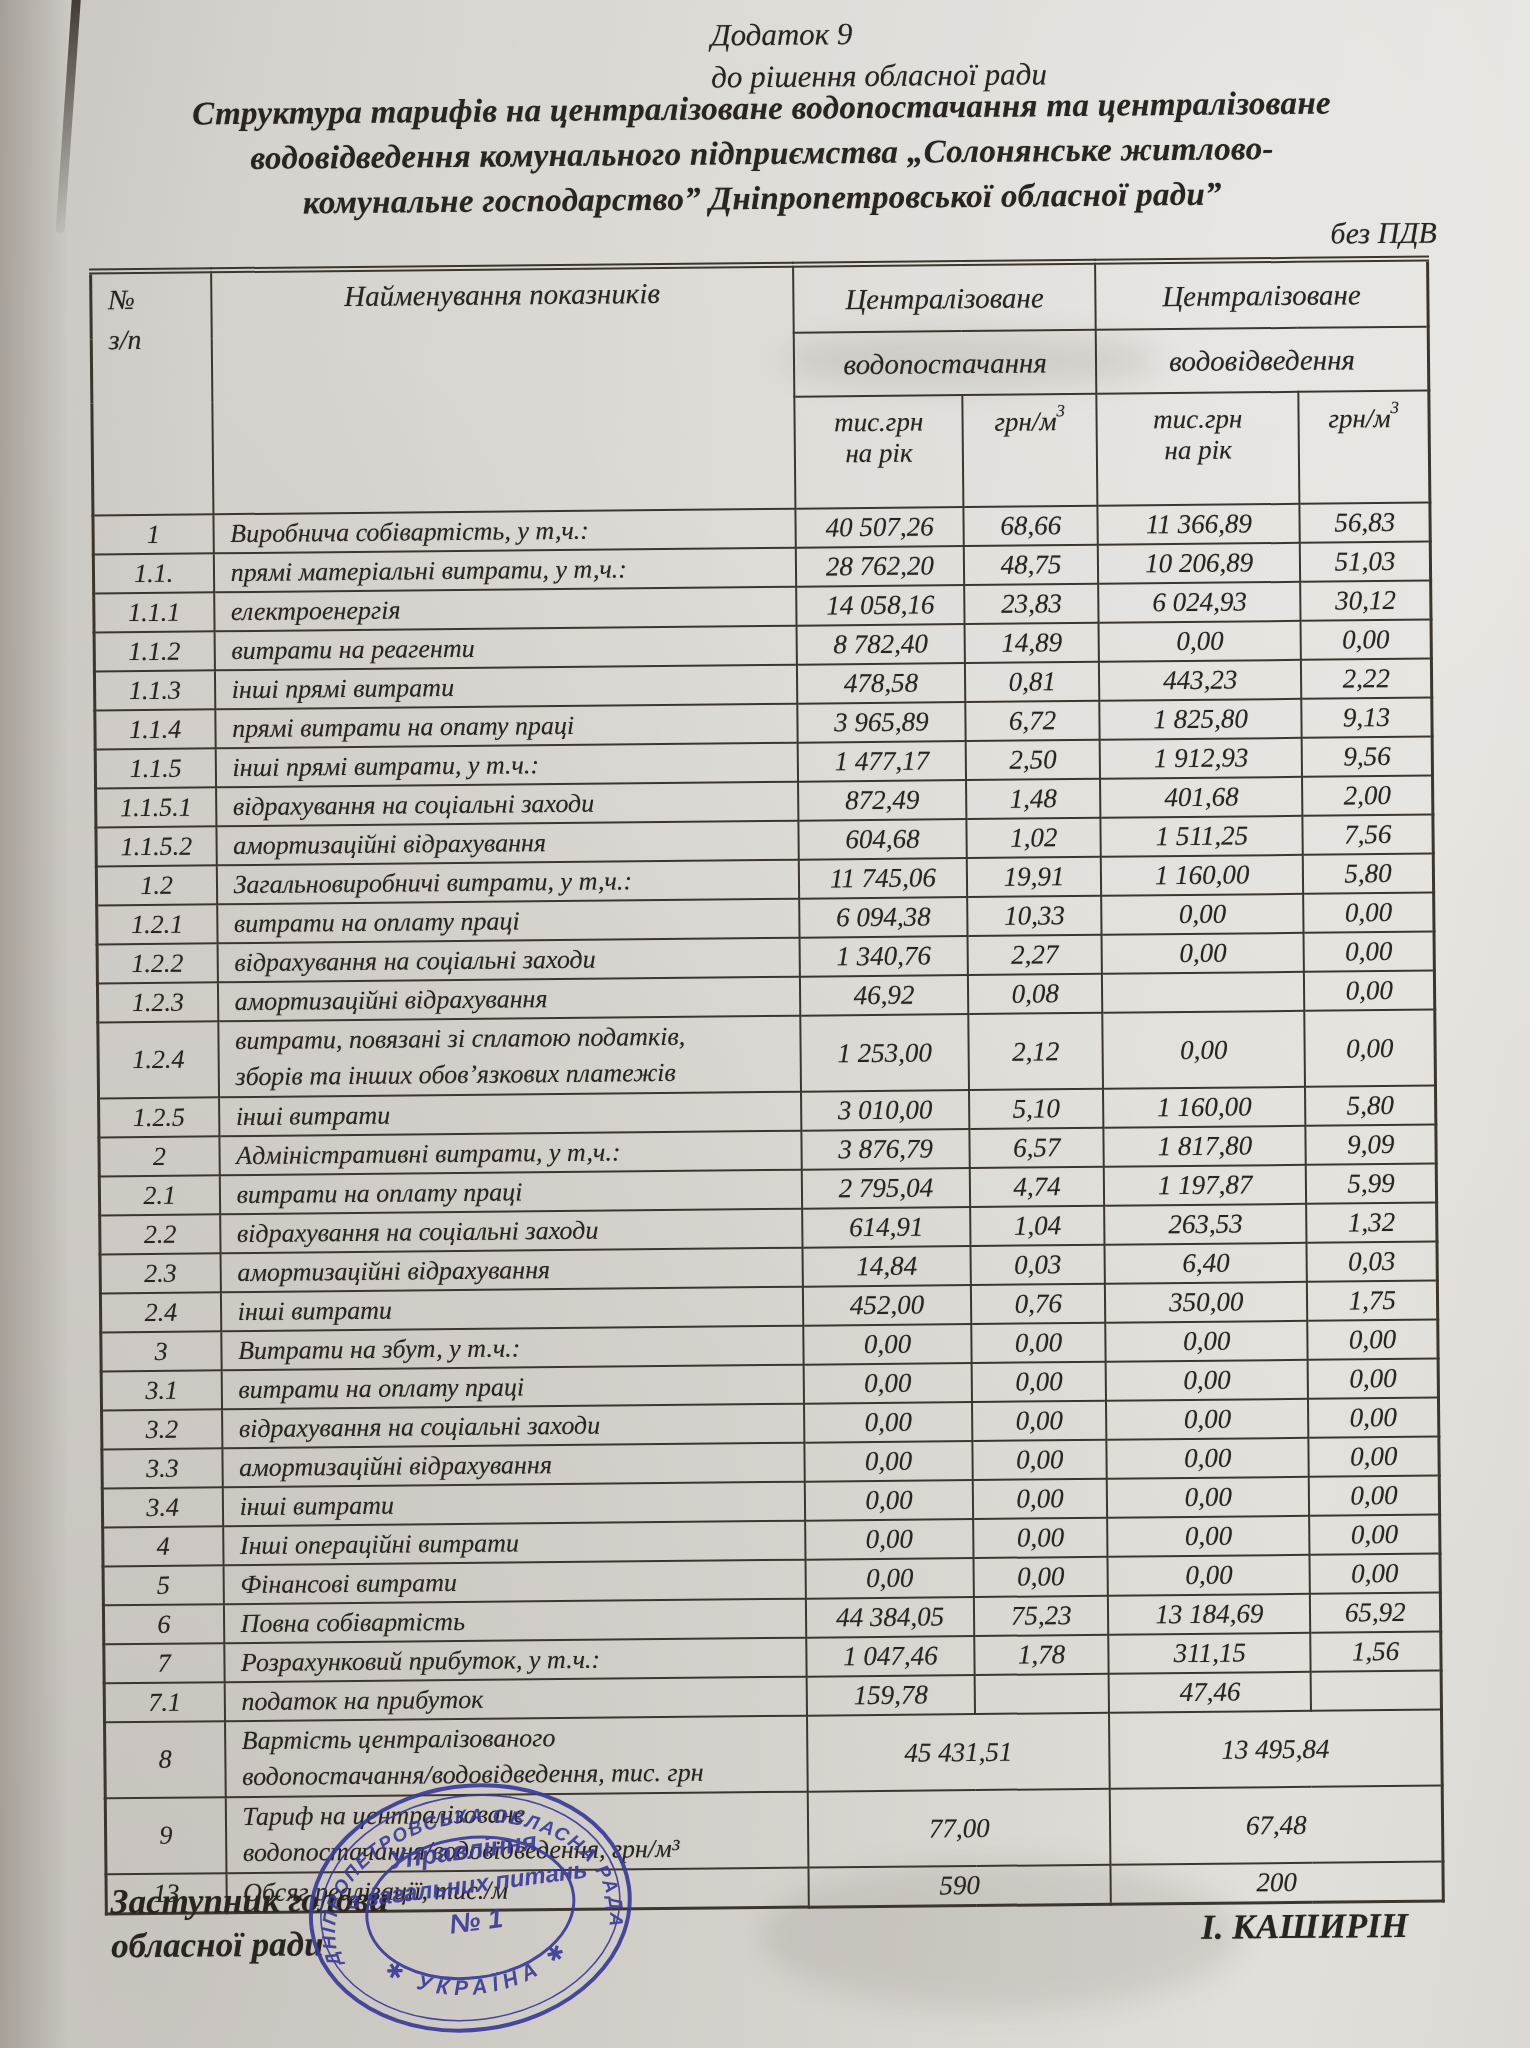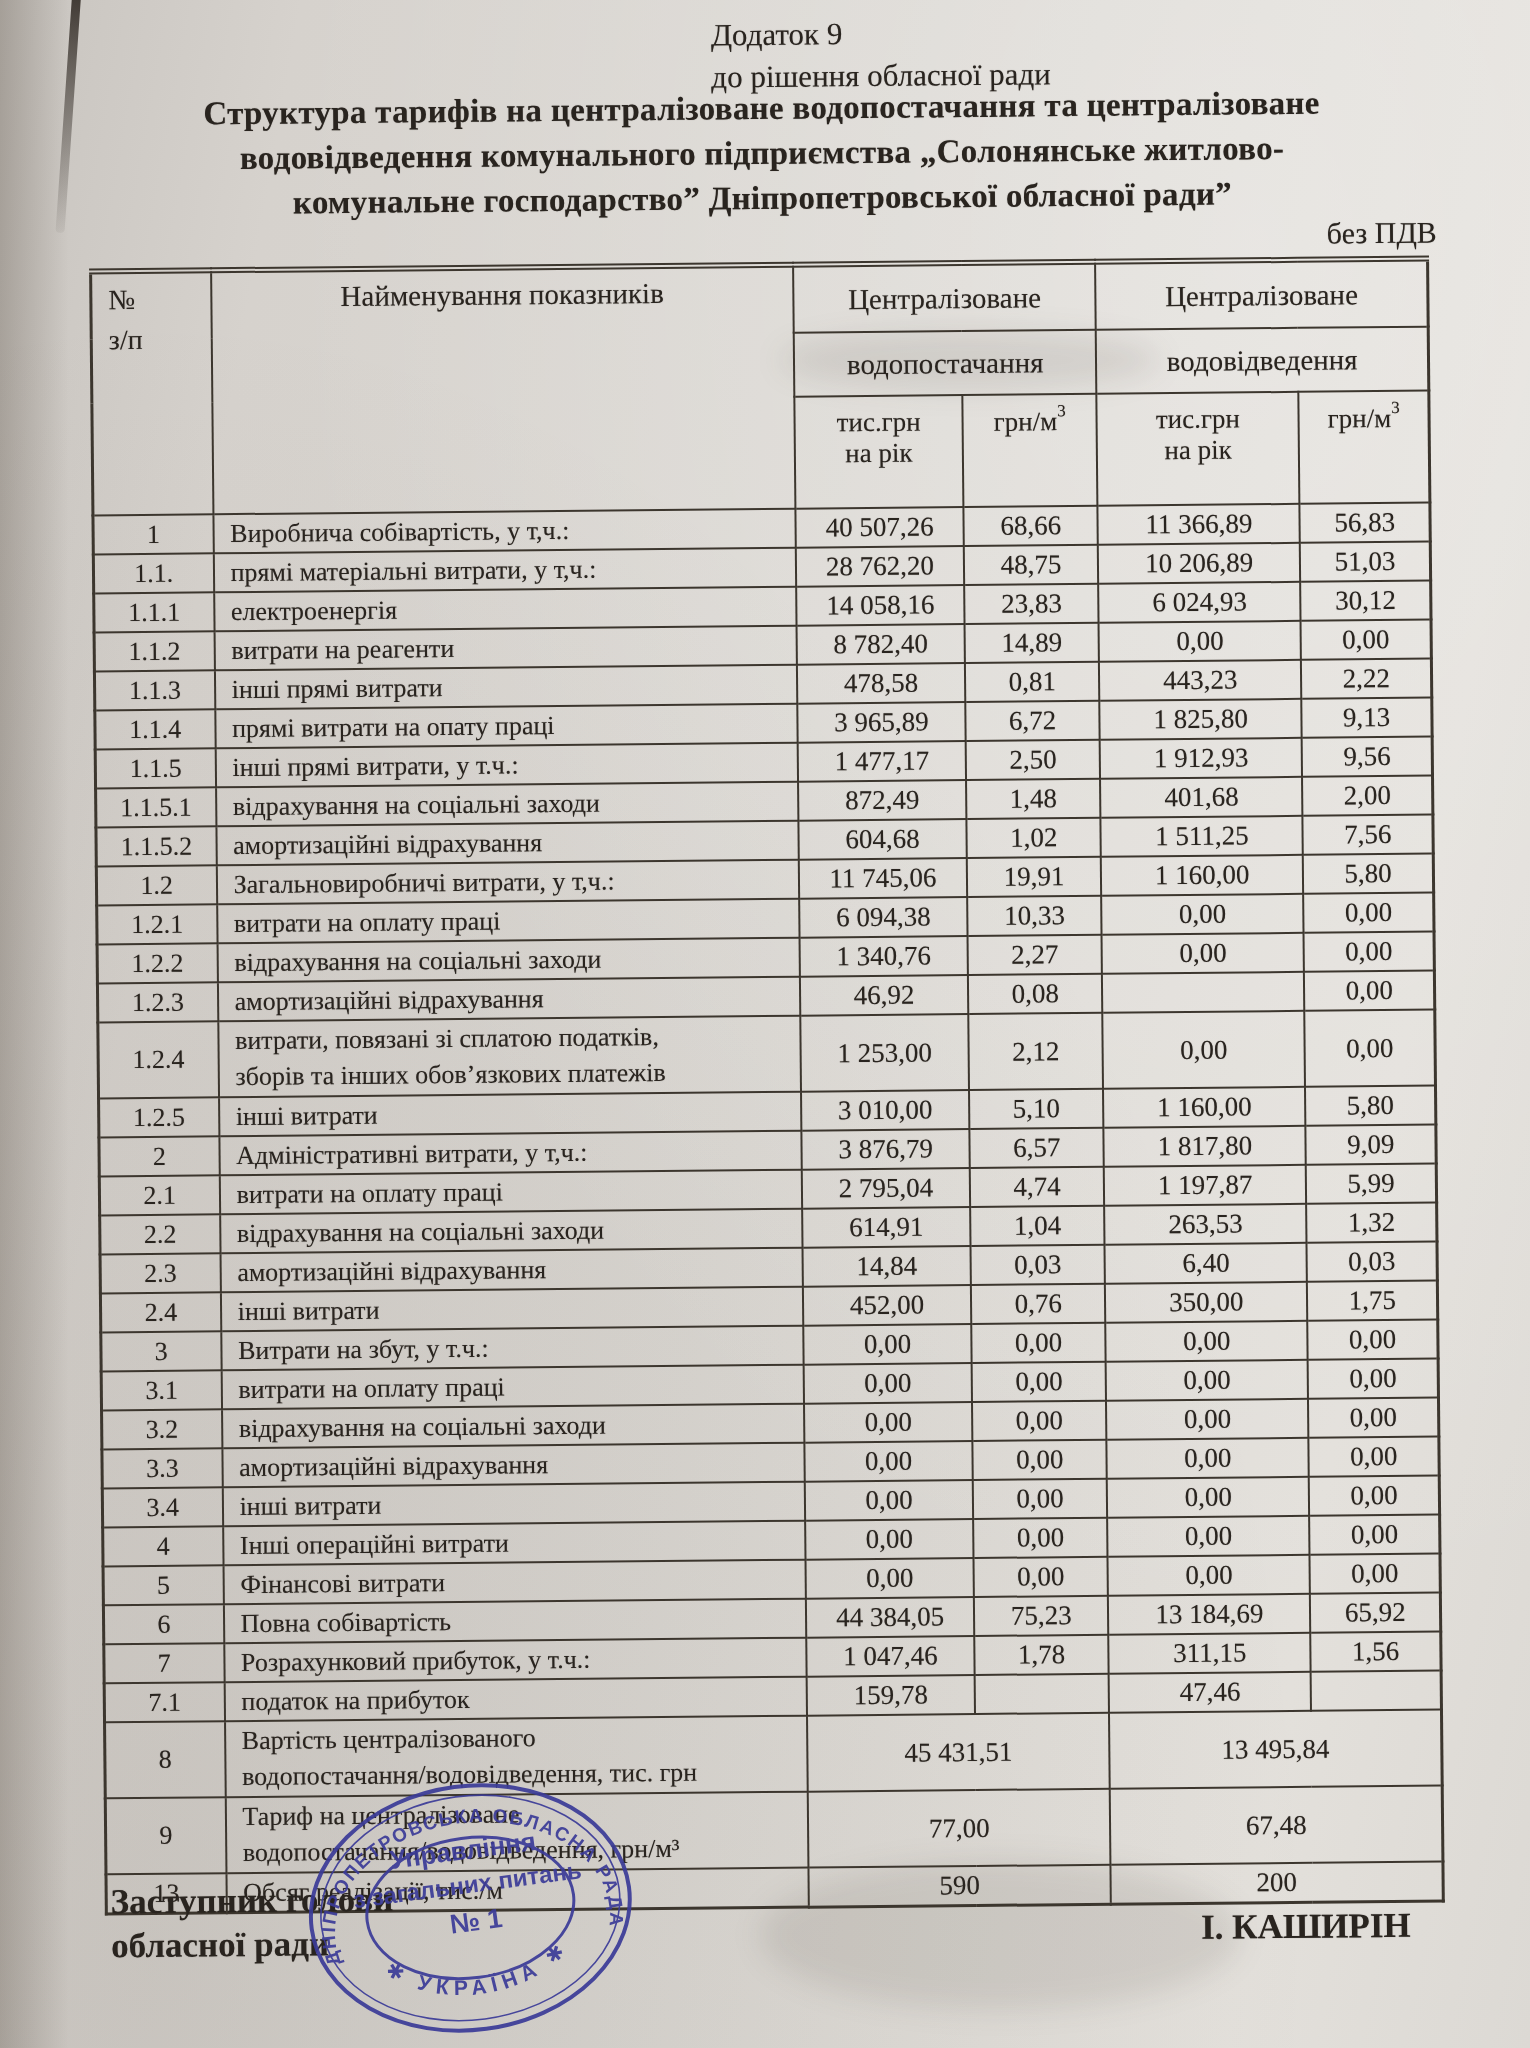--- a/index.html
+++ b/index.html
@@ -3,20 +3,21 @@
 <meta charset="utf-8">
 <style>
   html,body { margin:0; padding:0; background:#b9b5b0; }
   .page {
     position:relative; width:1530px; height:2048px; overflow:hidden;
     font-family:"Liberation Serif","DejaVu Serif",serif; color:#29241f;
     background:
       radial-gradient(ellipse at 82% 12%, rgba(255,255,255,0.28), transparent 55%),
       radial-gradient(ellipse at 10% 95%, rgba(60,50,40,0.10), transparent 60%),
       linear-gradient(100deg,#c8c4bf 0%,#d6d2cd 16%,#dbd8d3 50%,#e3e0db 84%,#dcd9d4 100%);
+    font-style: italic;
   }
   .edge-shadow { position:absolute; left:0; top:0; width:86px; height:100%;
     background:linear-gradient(90deg, rgba(75,64,52,0.28), rgba(75,64,52,0.0) 80%); }
   .corner-sliver { position:absolute; left:64px; top:-12px; width:9px; height:245px;
     background:linear-gradient(180deg, rgba(35,28,22,0.85), rgba(35,28,22,0.05));
     transform:rotate(4deg); border-radius:4px; }
   .smudge { position:absolute; border-radius:50%; filter:blur(14px); background:rgba(55,48,42,0.10); }
   .sheet { position:absolute; inset:0; transform:rotate(-0.55deg); transform-origin:50% 38%; }
   .ink { text-shadow:0 0 1px rgba(25,18,12,0.38); }
 

